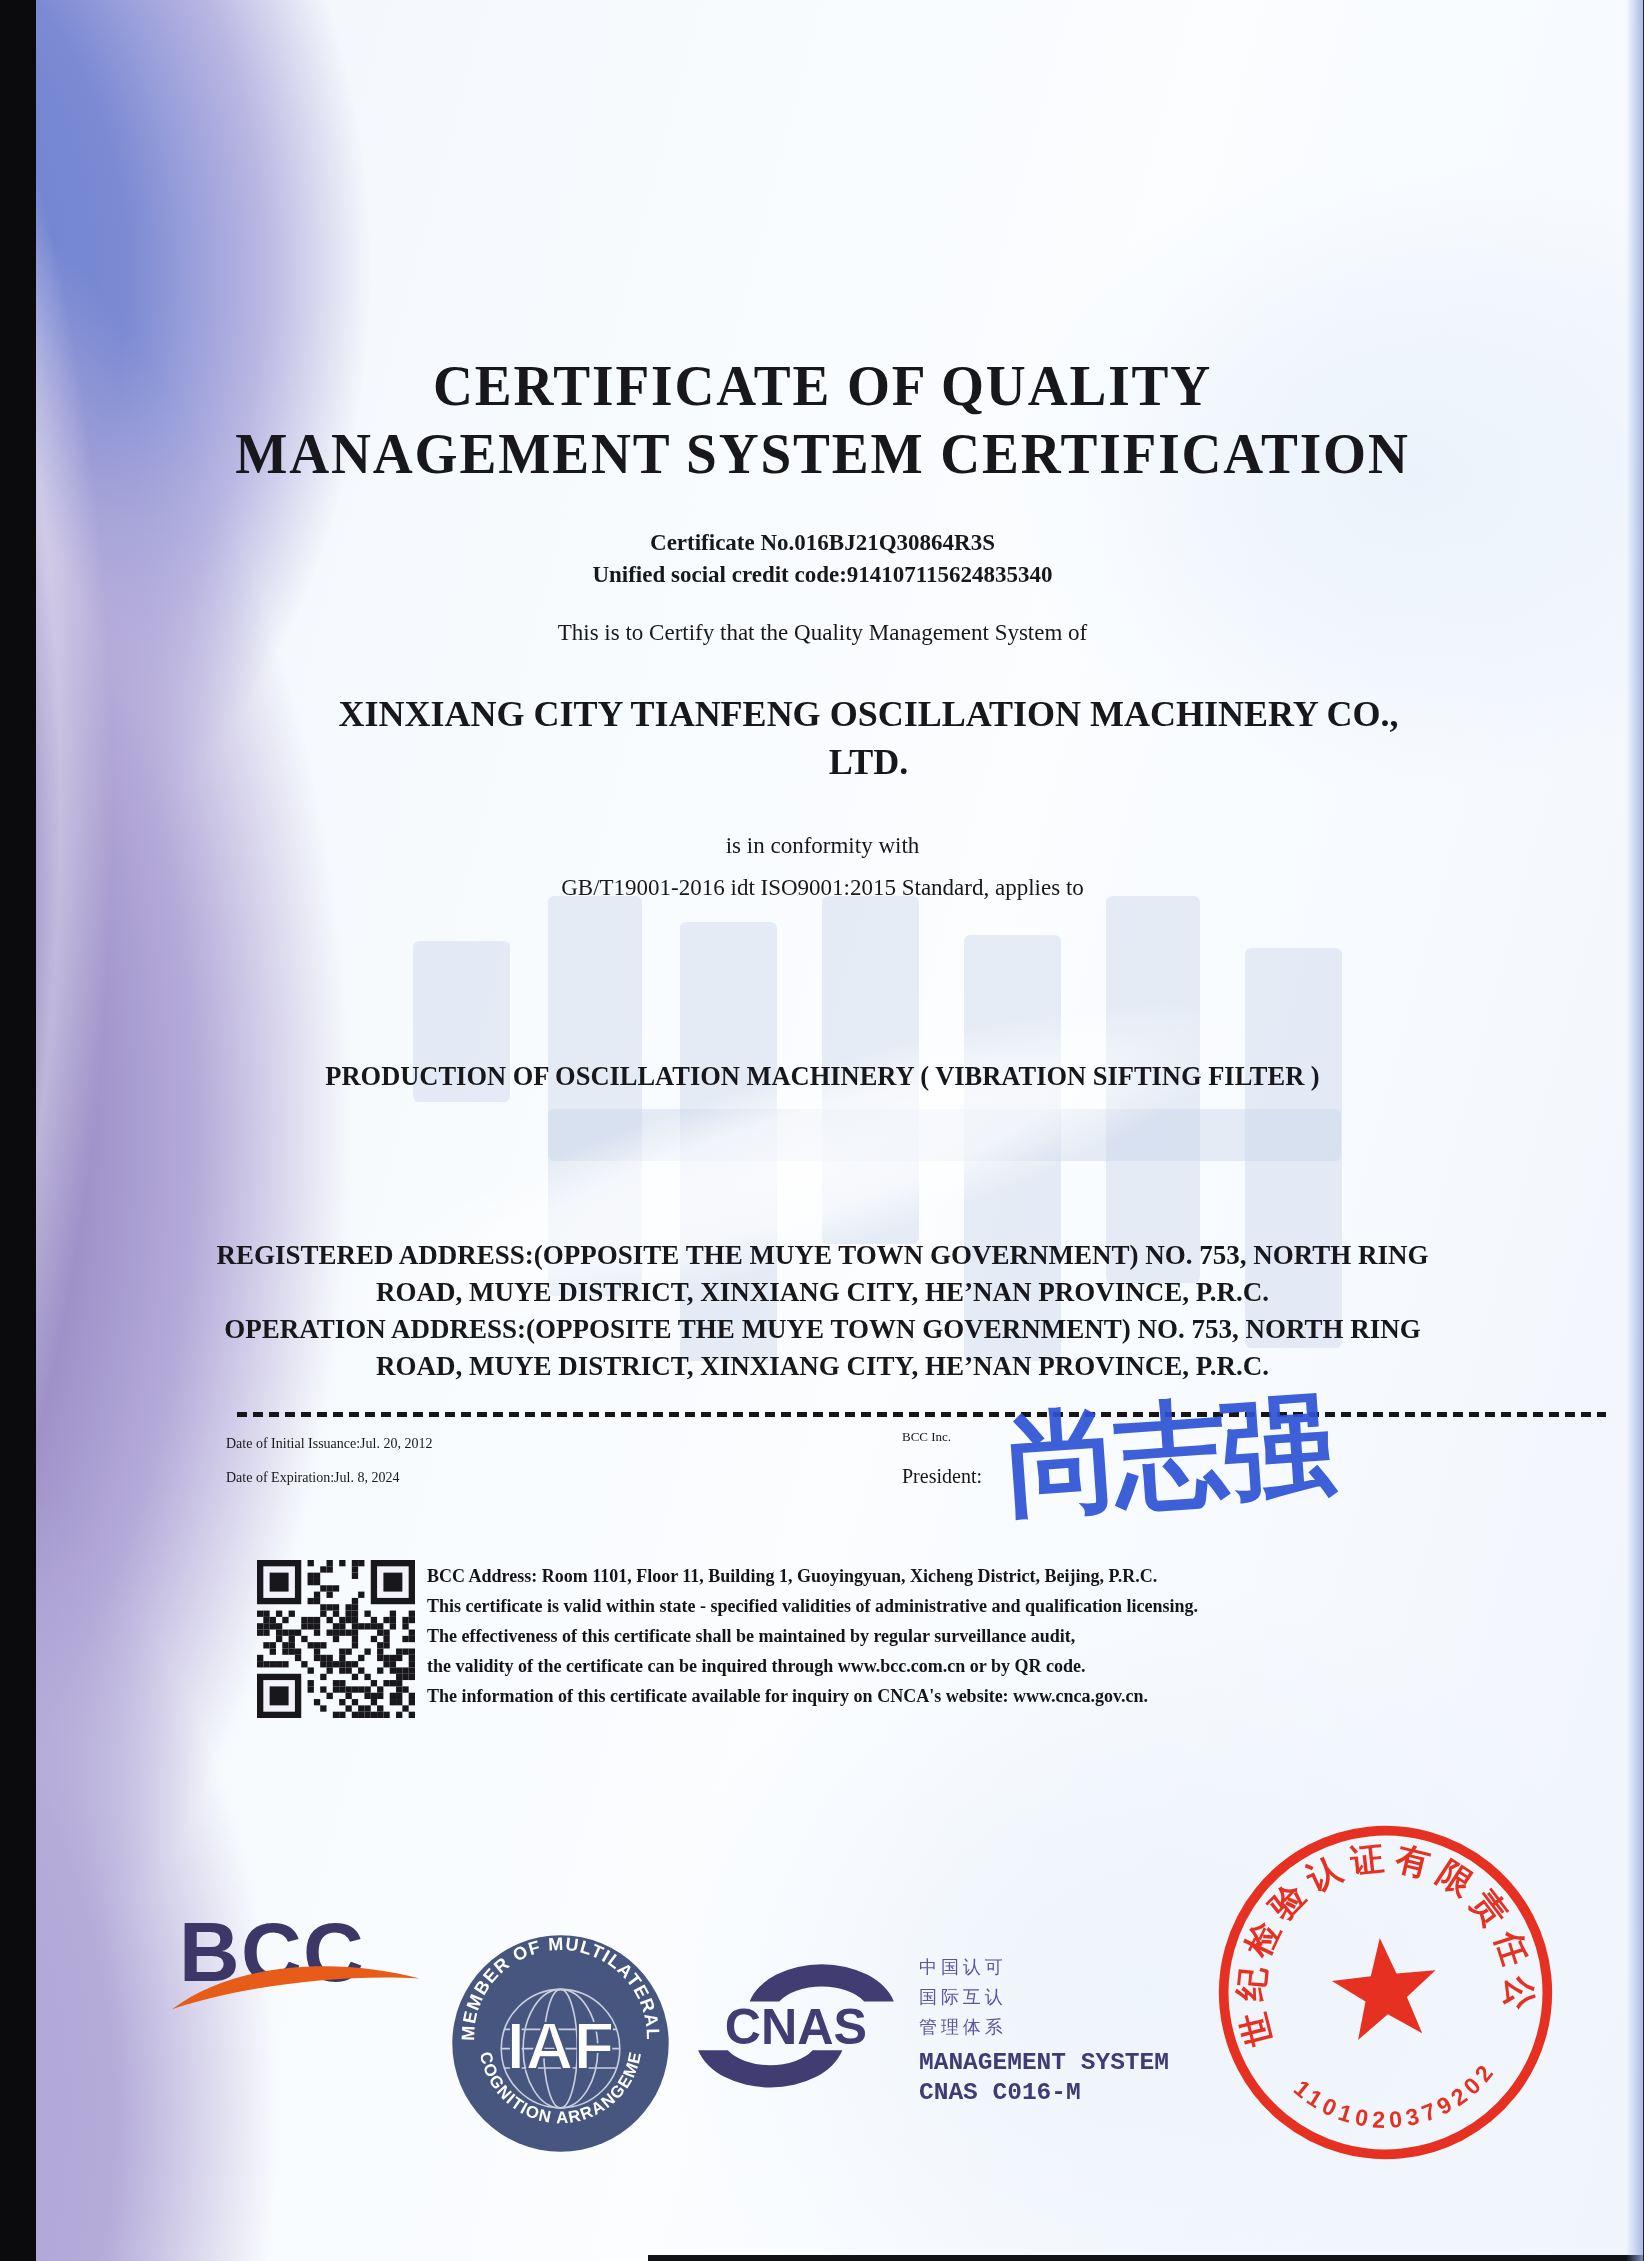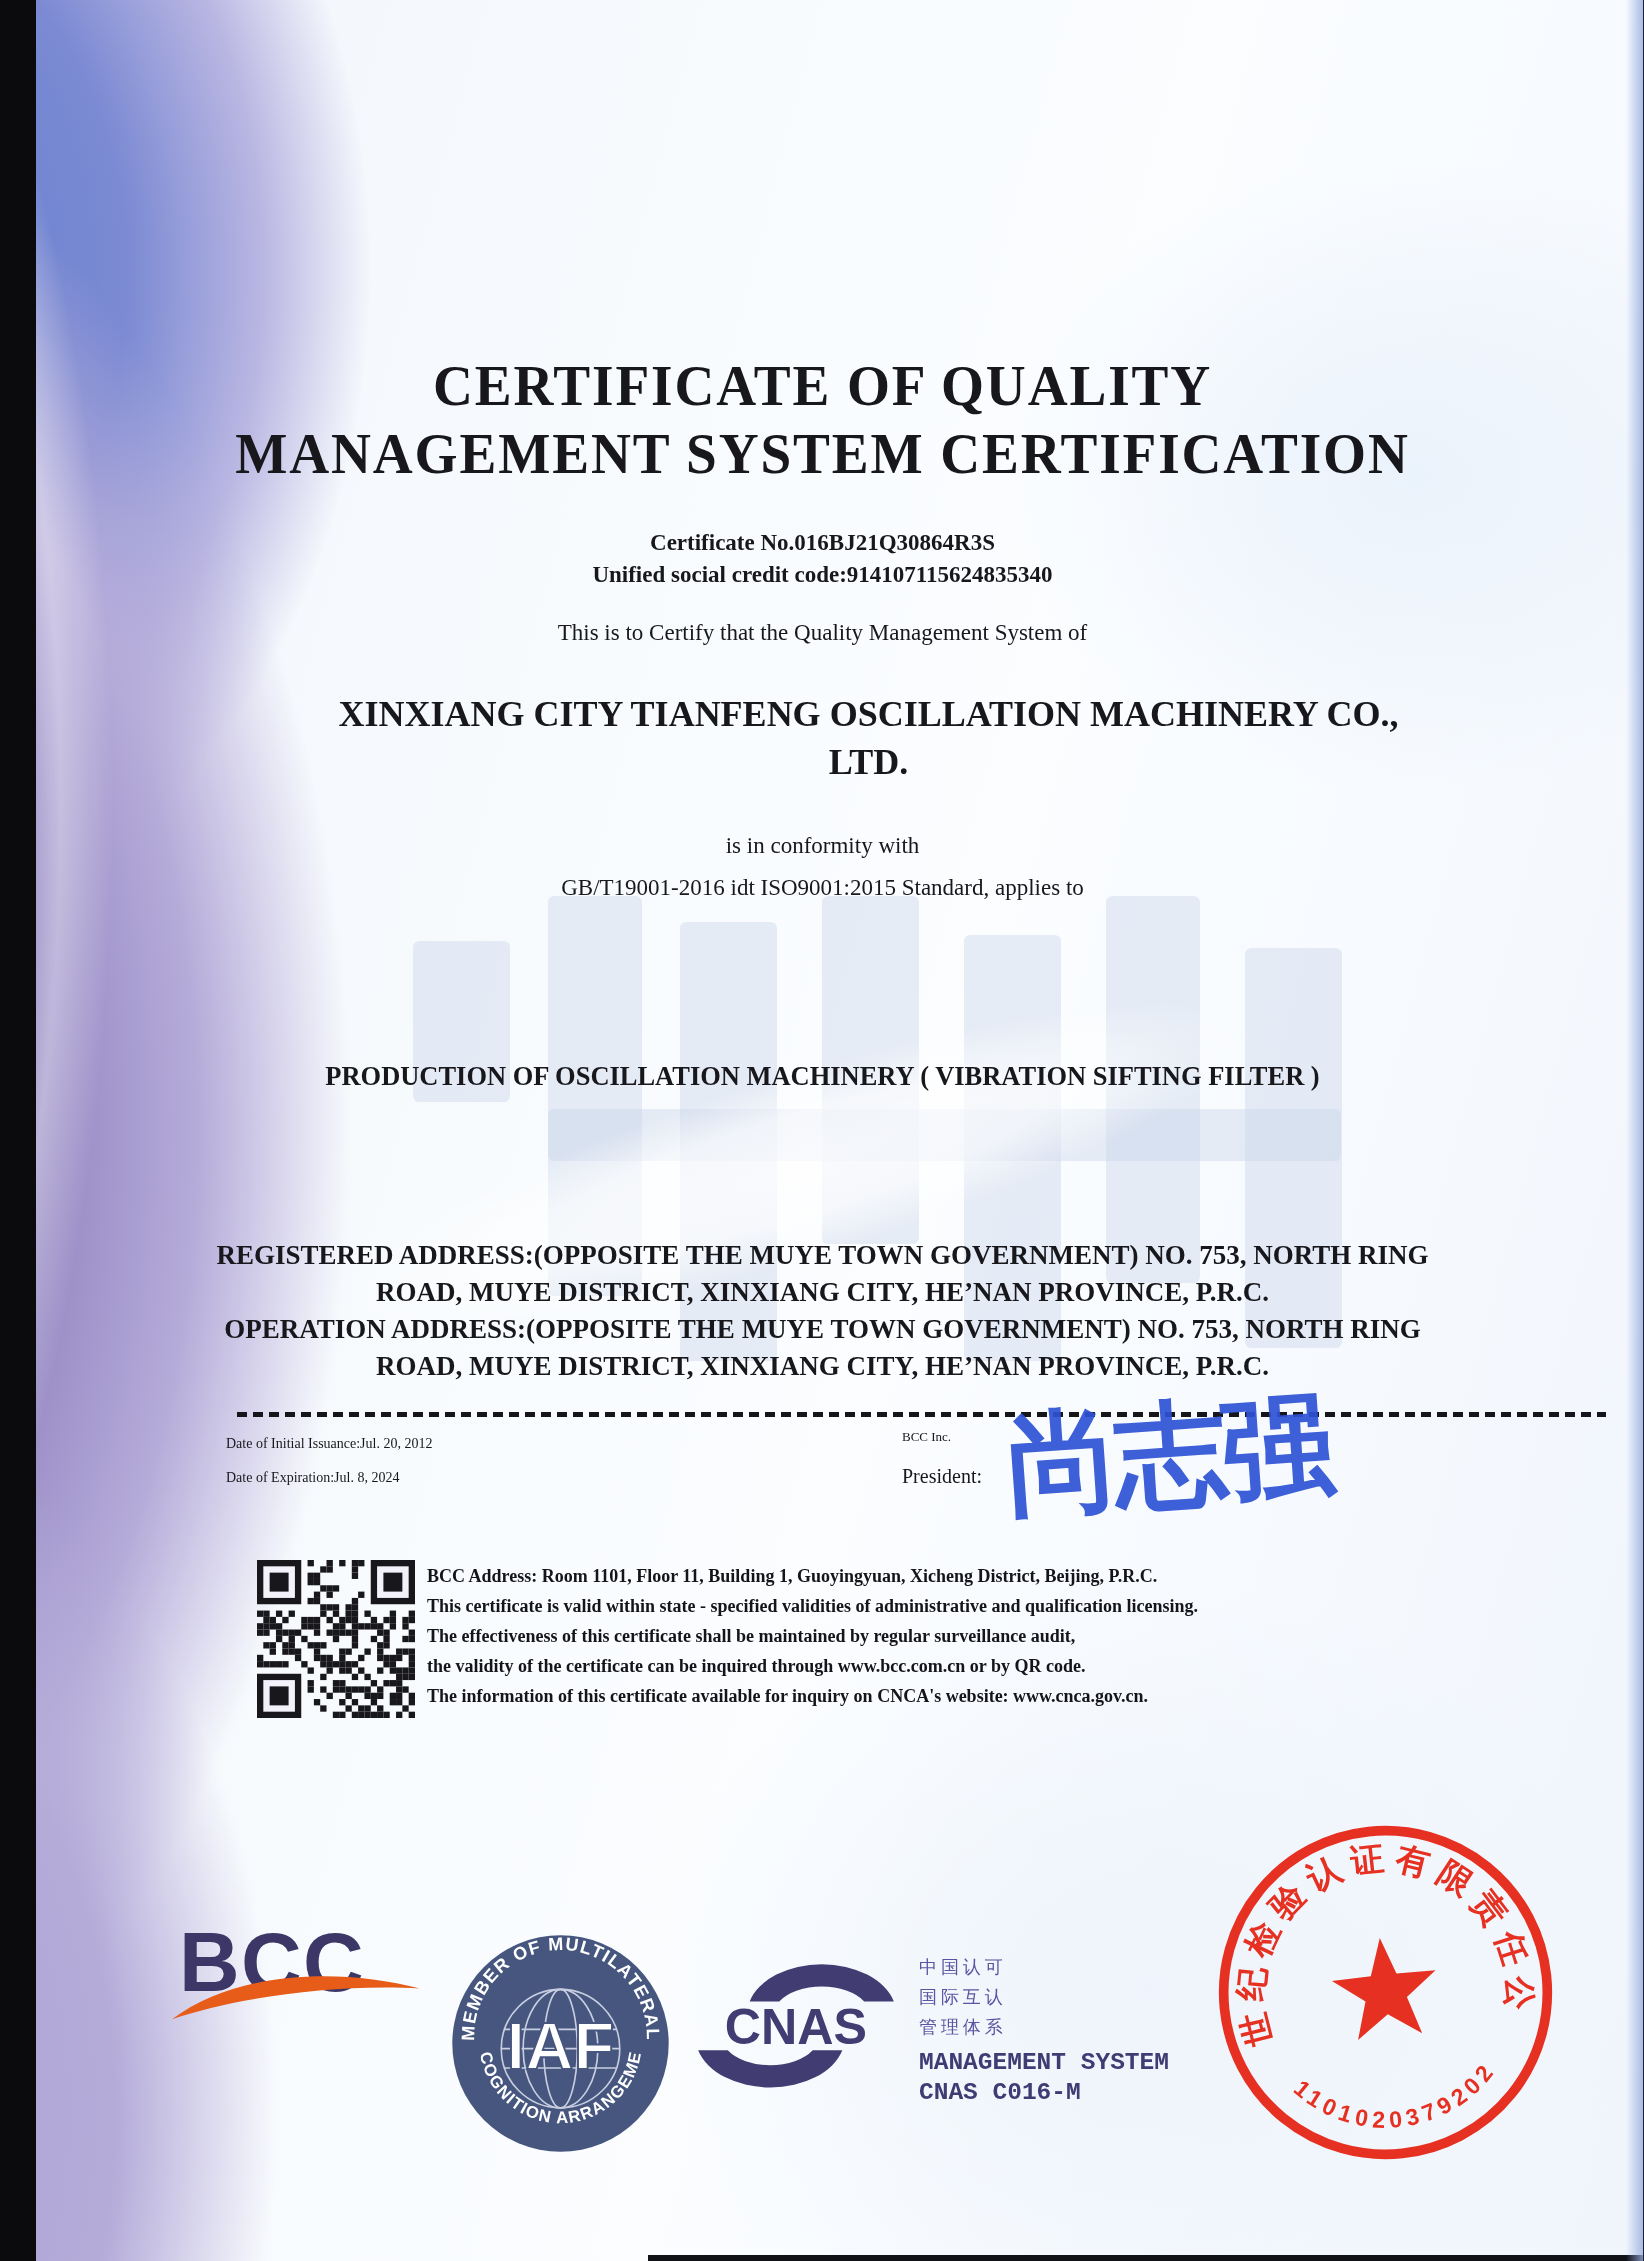--- a/index.html
+++ b/index.html
@@ -42,21 +42,21 @@
     background:repeating-linear-gradient(90deg,#15151a 0 9.7px, rgba(0,0,0,0) 9.7px 16px);}
   .dates{position:absolute;left:226px;top:1427px;width:451px;text-align:left;
     font-size:14px;line-height:34px;white-space:nowrap;}
   .issuer-org{position:absolute;left:902px;top:1429px;font-size:13px;}
   .issuer-role{position:absolute;left:902px;top:1465px;font-size:20px;}
   .signature{position:absolute;left:1006px;top:1380px;width:335px;font-size:113px;
     color:#2e52d4;transform:rotate(-4deg);font-weight:bold;letter-spacing:-5.2px;opacity:.92;}
   .qr{position:absolute;left:257px;top:1560px;width:158px;height:158px;}
   .fineprint{position:absolute;left:427px;top:1561px;width:800px;font-size:18px;line-height:30px;font-weight:bold;color:#14141a;}
   
-  .bcc-logo{position:absolute;left:179px;top:1910px;width:232px;height:90px;margin-top:10px;}
+  .bcc-logo{position:absolute;left:179px;top:1910px;width:232px;height:90px;}
   .bcc-text{font-family:"Liberation Sans",sans-serif;font-weight:bold;font-size:84px;
     color:#3c3766;letter-spacing:1.3px;line-height:1;transform:scaleY(1.0);}
   .bcc-swoosh{position:absolute;left:-9px;top:30px;width:253px;height:77px;}
   .iaf-logo{position:absolute;left:451px;top:1934px;width:219px;height:219px;}
   .cnas-logo{position:absolute;left:693px;top:1946px;width:206px;height:161px;}
   .accr{position:absolute;left:919px;top:1952px;width:271px;font-family:"Liberation Sans",sans-serif;}
   .accr .cn{font-size:18px;line-height:30px;color:#5a55a0;letter-spacing:3.9px;}
   .accr .en{font-size:24.5px;font-weight:bold;color:#3f3b73;line-height:30px;font-family:Liberation Mono, monospace;}
   .accr .en.first{margin-top:6.4px;}
   .seal{position:absolute;left:1205px;top:1812px;width:361px;height:361px;transform:rotate(-6deg);}

